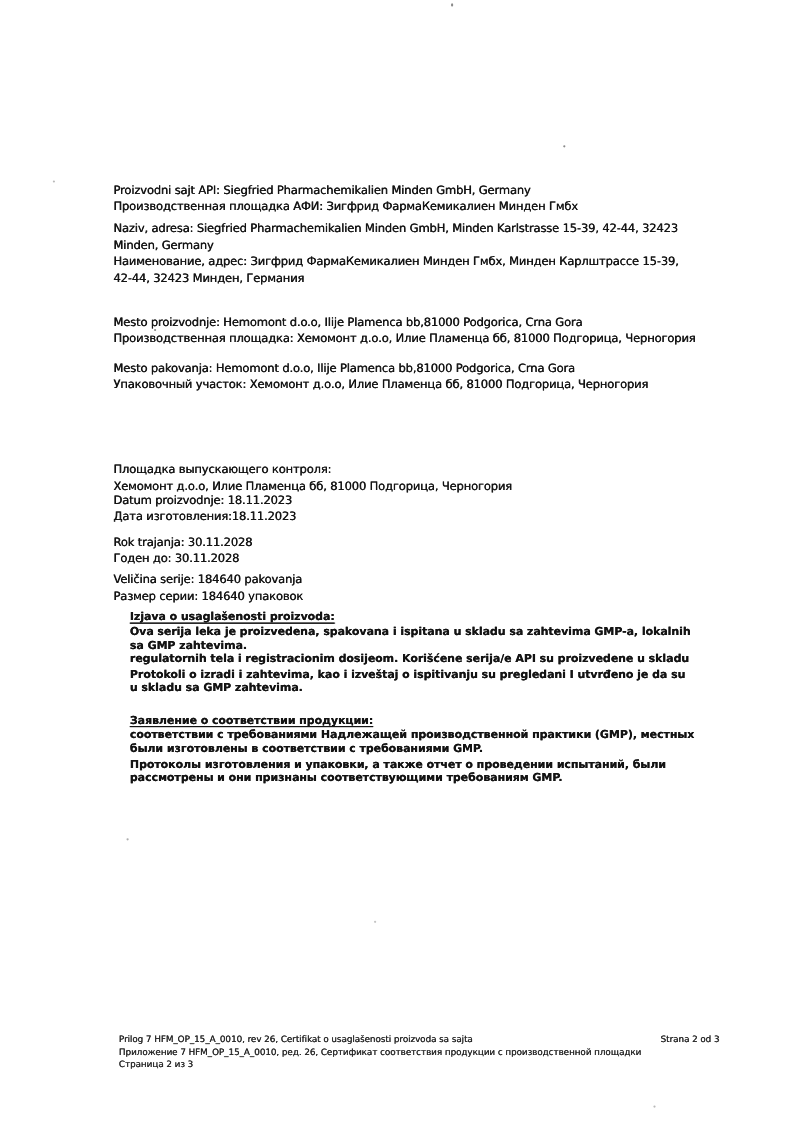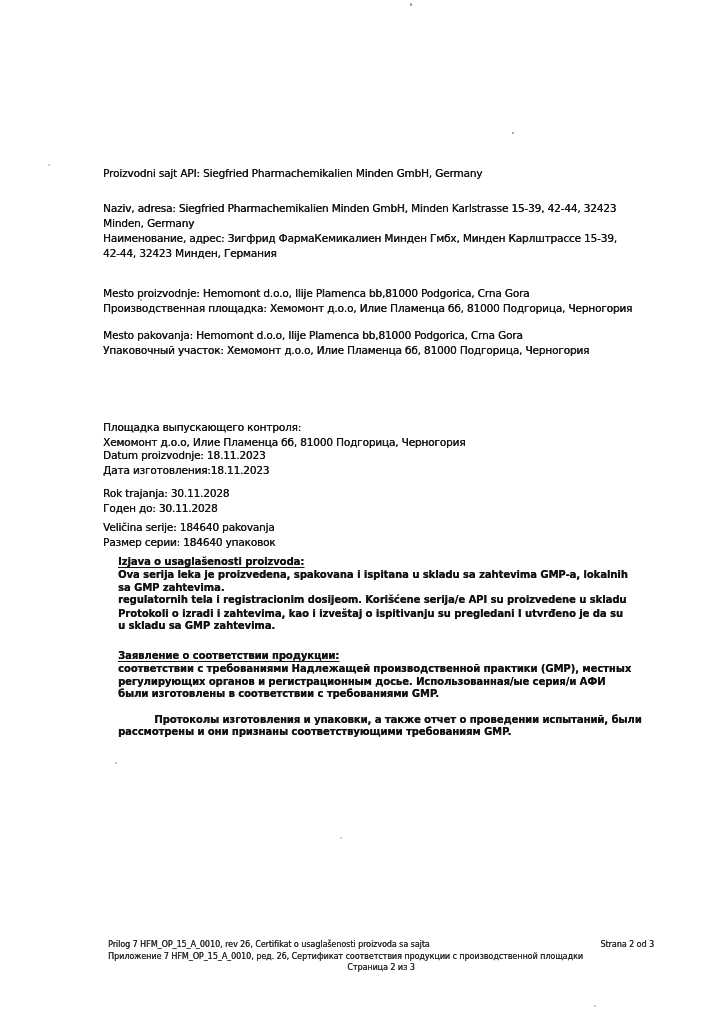--- a/index.html
+++ b/index.html
@@ -27,48 +27,49 @@
     font-weight:bold;
     text-shadow:0.2px 0 0 currentColor;
     white-space:nowrap;
   }
   .stmt .heading{
     text-decoration:underline;
     text-underline-offset:2px;
     margin-bottom:1px;
   }
   .gap-sm{margin-top:2px;}
-  .gap-md{margin-top:14px;text-align:center;}
+  .gap-md{margin-top:2px;}
   
   .footer{
     position:absolute;left:108px;top:939px;width:546px;
     font-size:8px;line-height:11.5px;letter-spacing:-0.05px;
     color:#2b2b2b;
     text-shadow:0.25px 0 0 currentColor;
     white-space:nowrap;
   }
   .footer-row{display:flex;justify-content:space-between;}
-  .footer-right{text-align:center;}
+  .footer-right{text-align:left;}
   
   .speck{position:absolute;background:#8a8a8a;border-radius:50%;}
   .sp1{left:410px;top:3px;width:2px;height:3px;}
   .sp2{left:512px;top:132px;width:2px;height:2px;}
   .sp3{left:140px;top:299px;width:2px;height:2px;}
   .sp4{left:48px;top:164px;width:2px;height:2px;opacity:.6;}
   .sp5{left:115px;top:762px;width:2px;height:2px;opacity:.7;}
   .sp6{left:340px;top:837px;width:2px;height:2px;opacity:.5;}
   .sp7{left:594px;top:1005px;width:2px;height:2px;opacity:.6;}
 </style>
 </head>
 <body>
 
 <div class="scan-layer">
 
   <div class="para" style="top:166px">
     <div>Proizvodni sajt API: Siegfried Pharmachemikalien Minden GmbH, Germany</div>
+    <div>Производственная площадка АФИ: Зигфрид ФармаКемикалиен Минден Гмбх</div>
   </div>
 
   <div class="para" style="top:201px">
     <div>Naziv, adresa: Siegfried Pharmachemikalien Minden GmbH, Minden Karlstrasse 15-39, 42-44, 32423</div>
     <div>Minden, Germany</div>
     <div>Наименование, адрес: Зигфрид ФармаКемикалиен Минден Гмбх, Минден Карлштрассе 15-39,</div>
     <div>42-44, 32423 Минден, Германия</div>
   </div>
 
   <div class="para" style="top:286px">
@@ -107,21 +108,20 @@
     <div>Ova serija leka je proizvedena, spakovana i ispitana u skladu sa zahtevima GMP-a, lokalnih</div>
     <div>sa GMP zahtevima.</div>
     <div>regulatornih tela i registracionim dosijeom. Korišćene serija/e API su proizvedene u skladu</div>
     <div class="gap-sm">Protokoli o izradi i zahtevima, kao i izveštaj o ispitivanju su pregledani I utvrđeno je da su</div>
     <div>u skladu sa GMP zahtevima.</div>
   </div>
 
   <div class="stmt" style="top:650px">
     <div class="heading">Заявление о соответствии продукции:</div>
     <div>соответствии с требованиями Надлежащей производственной практики (GMP), местных</div>
-    <div>регулирующих органов и регистрационным досье. Использованная/ые серия/и АФИ</div>
     <div>были изготовлены в соответствии с требованиями GMP.</div>
     <div class="gap-md">Протоколы изготовления и упаковки, а также отчет о проведении испытаний, были</div>
     <div>рассмотрены и они признаны соответствующими требованиям GMP.</div>
   </div>
 
   <div class="footer">
     <div class="footer-row">
       <span>Prilog 7 HFM_OP_15_A_0010, rev 26, Certifikat o usaglašenosti proizvoda sa sajta</span>
       <span>Strana 2 od 3</span>
     </div>

